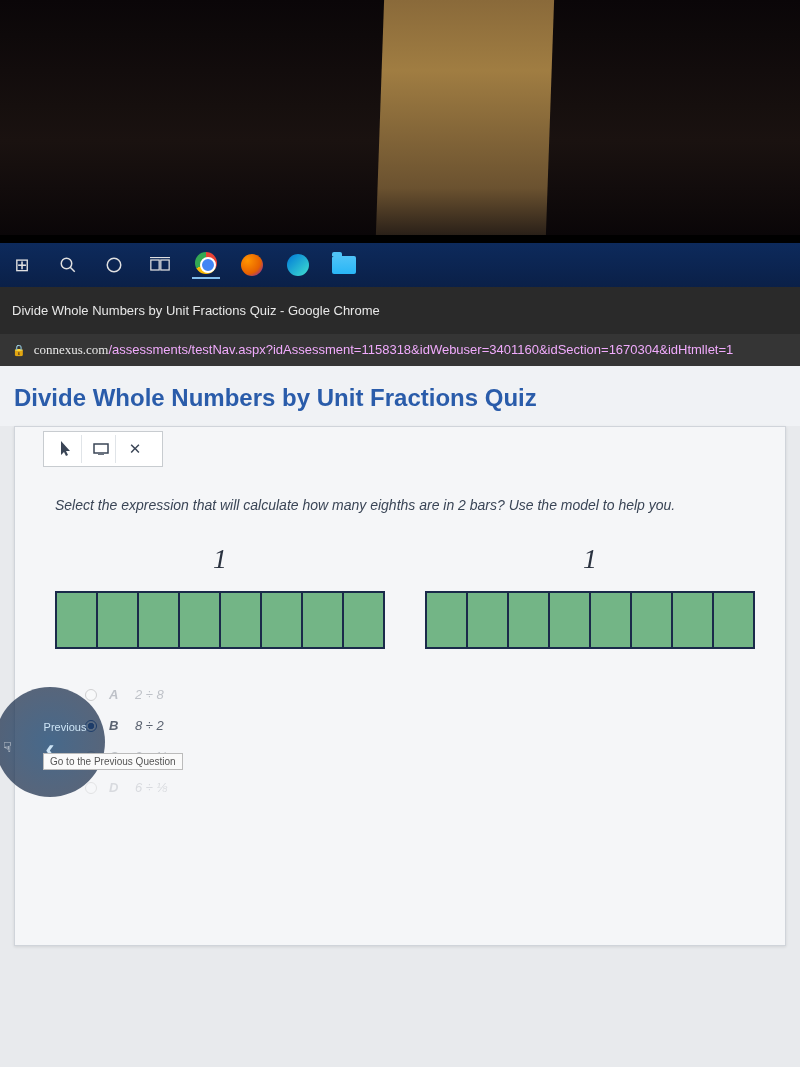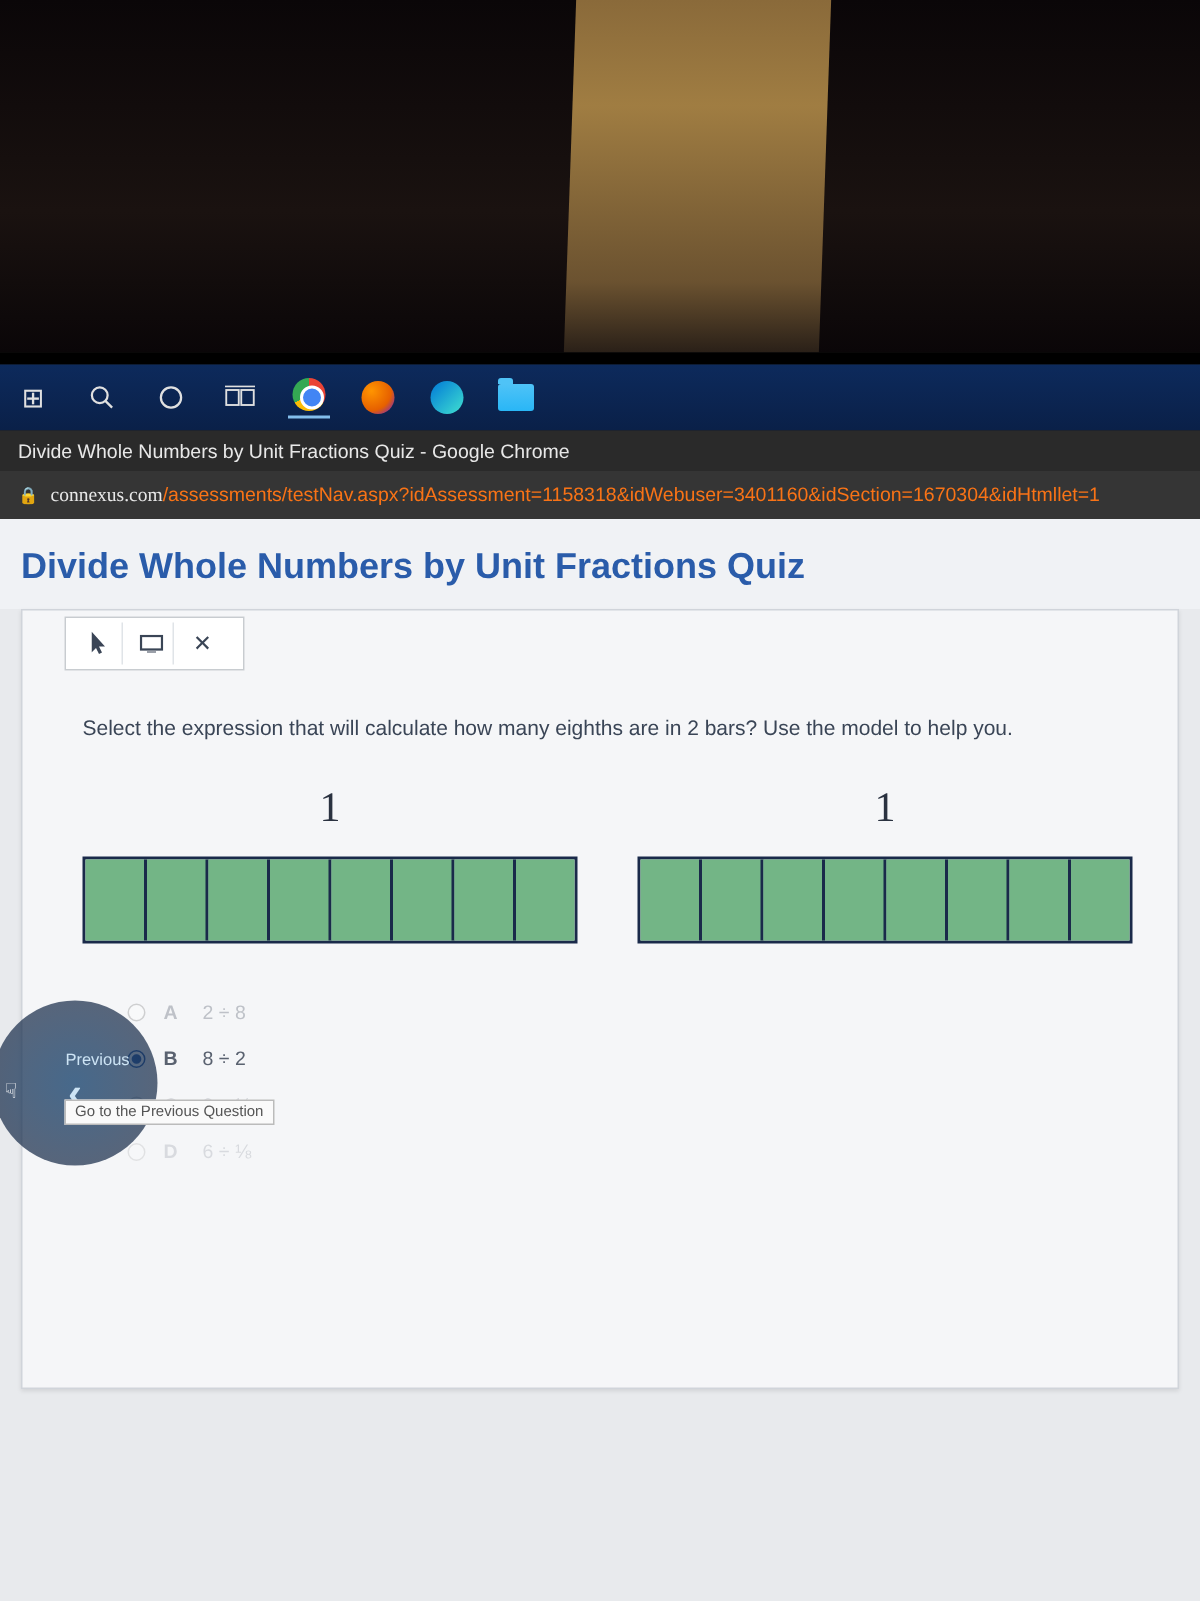--- a/index.html
+++ b/index.html
@@ -76,36 +76,36 @@
     .folder { width: 24px; height: 18px;
       background: linear-gradient(to bottom, #4fc3f7 0%, #29b6f6 100%);
       border-radius: 2px; position: relative;
     }
     .folder::before { content: ''; position: absolute; top: -4px; left: 0;
       width: 10px; height: 4px; background: #4fc3f7; border-radius: 2px 2px 0 0;
     }
     .window-title {
       background: #2a2a2a;
       color: #e8e8e8;
-      padding: 6px 12px;
+      padding: 16px 12px;
       font-size: 13px;
     }
     .url-bar {
       background: #353535;
       color: #c8c8c8;
       padding: 8px 12px;
       font-size: 13px;
       display: flex;
       align-items: center;
       gap: 8px;
     }
     .lock { font-size: 11px; color: #aaa; }
     .url-text { white-space: nowrap; overflow: hidden; }
     .url-text .domain { color: #e8e8e8; font-family: Liberation Serif, serif; }
-    .url-text .path { color: #f97316; }
+    .url-text .path { color: #f0abfc; }
     .page {
       background: #e8eaed;
       height: 876px;
       padding: 0;
     }
     .page-title {
       color: #2a5caa;
       font-size: 24px;
       font-weight: bold;
       padding: 18px 14px 14px;
@@ -134,20 +134,21 @@
     }
     .tb-btn {
       width: 30px; height: 28px;
       display: flex; align-items: center; justify-content: center;
       color: #3a4556; font-size: 15px;
       border-right: 1px solid #e0e4e8;
     }
     .tb-btn:last-child { border-right: none; }
     .quiz-content {
       padding: 30px 30px 20px 40px;
+      font-style: italic;
     }
     .question {
       color: #3a4556;
       font-size: 14px;
       margin-bottom: 30px;
     }
     .bars-row {
       display: flex;
       gap: 40px;
       margin-bottom: 30px;

